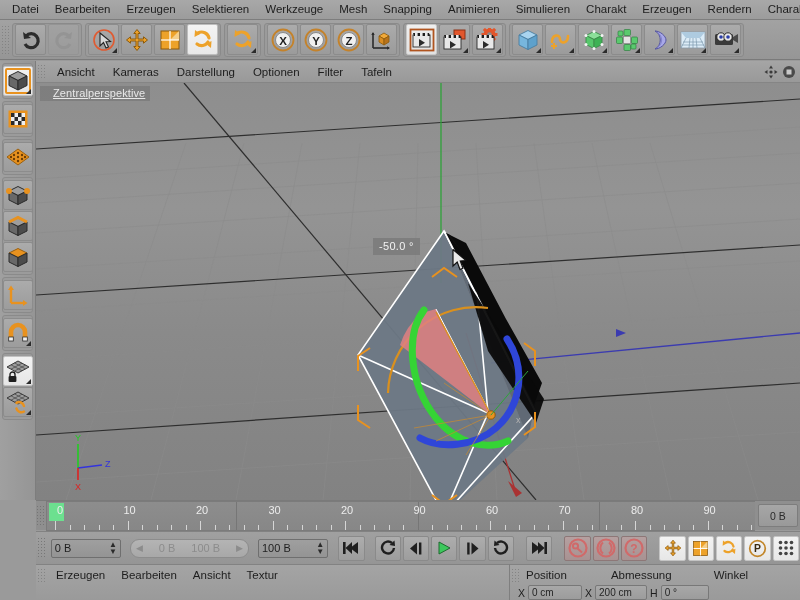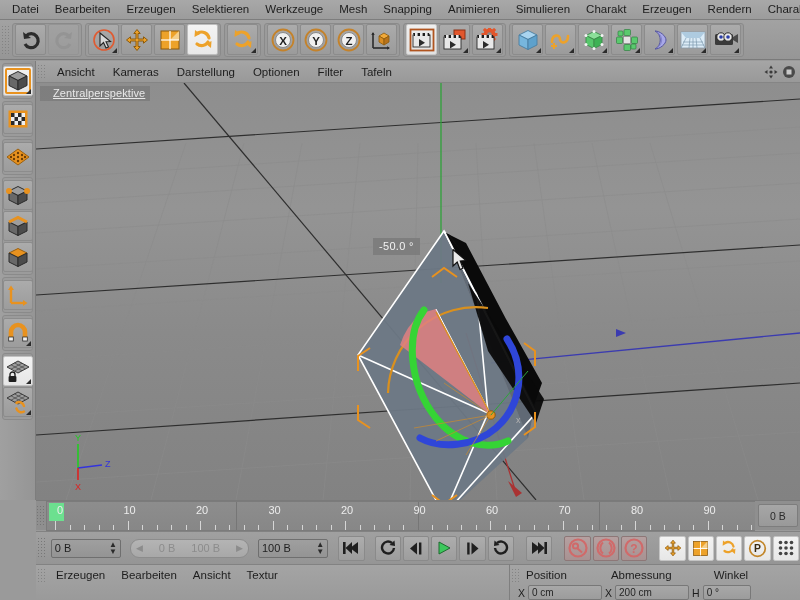--- a/index.html
+++ b/index.html
@@ -952,21 +952,21 @@
   <div class="leftsep"></div>
 
   <div class="botbar" style="left:510px;width:290px">
     <div class="grip"></div>
     <div class="mi" style="padding-left:4px">Position</div>
     <div class="mi" style="margin-left:28px">Abmessung</div>
     <div class="mi" style="margin-left:26px">Winkel</div>
 
     <div class="attr-row">
       <span class="attr-lab">X</span>
-      <span class="attr-in" style="width:74px">0 cm</span>
+      <span class="attr-in" style="width:54px">0 cm</span>
       <span class="attr-lab">X</span>
-      <span class="attr-in" style="width:74px">200 cm</span>
+      <span class="attr-in" style="width:52px">200 cm</span>
       <span class="attr-lab">H</span>
       <span class="attr-in" style="width:48px">0 °</span>
     </div>
   </div>
 
 </div>
 
 </body></html>

